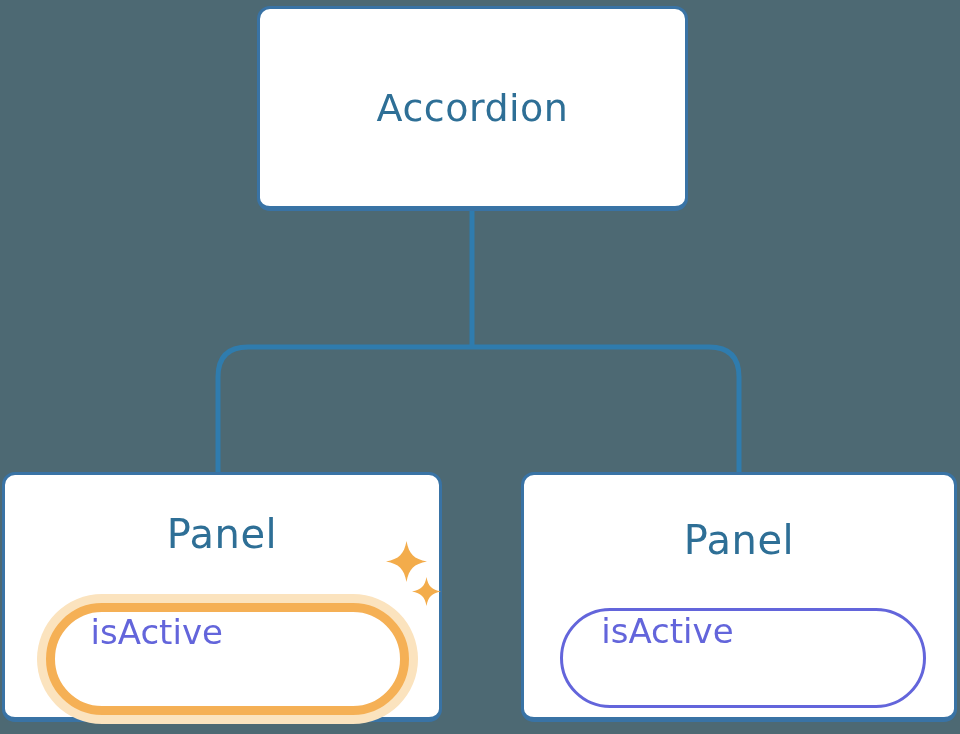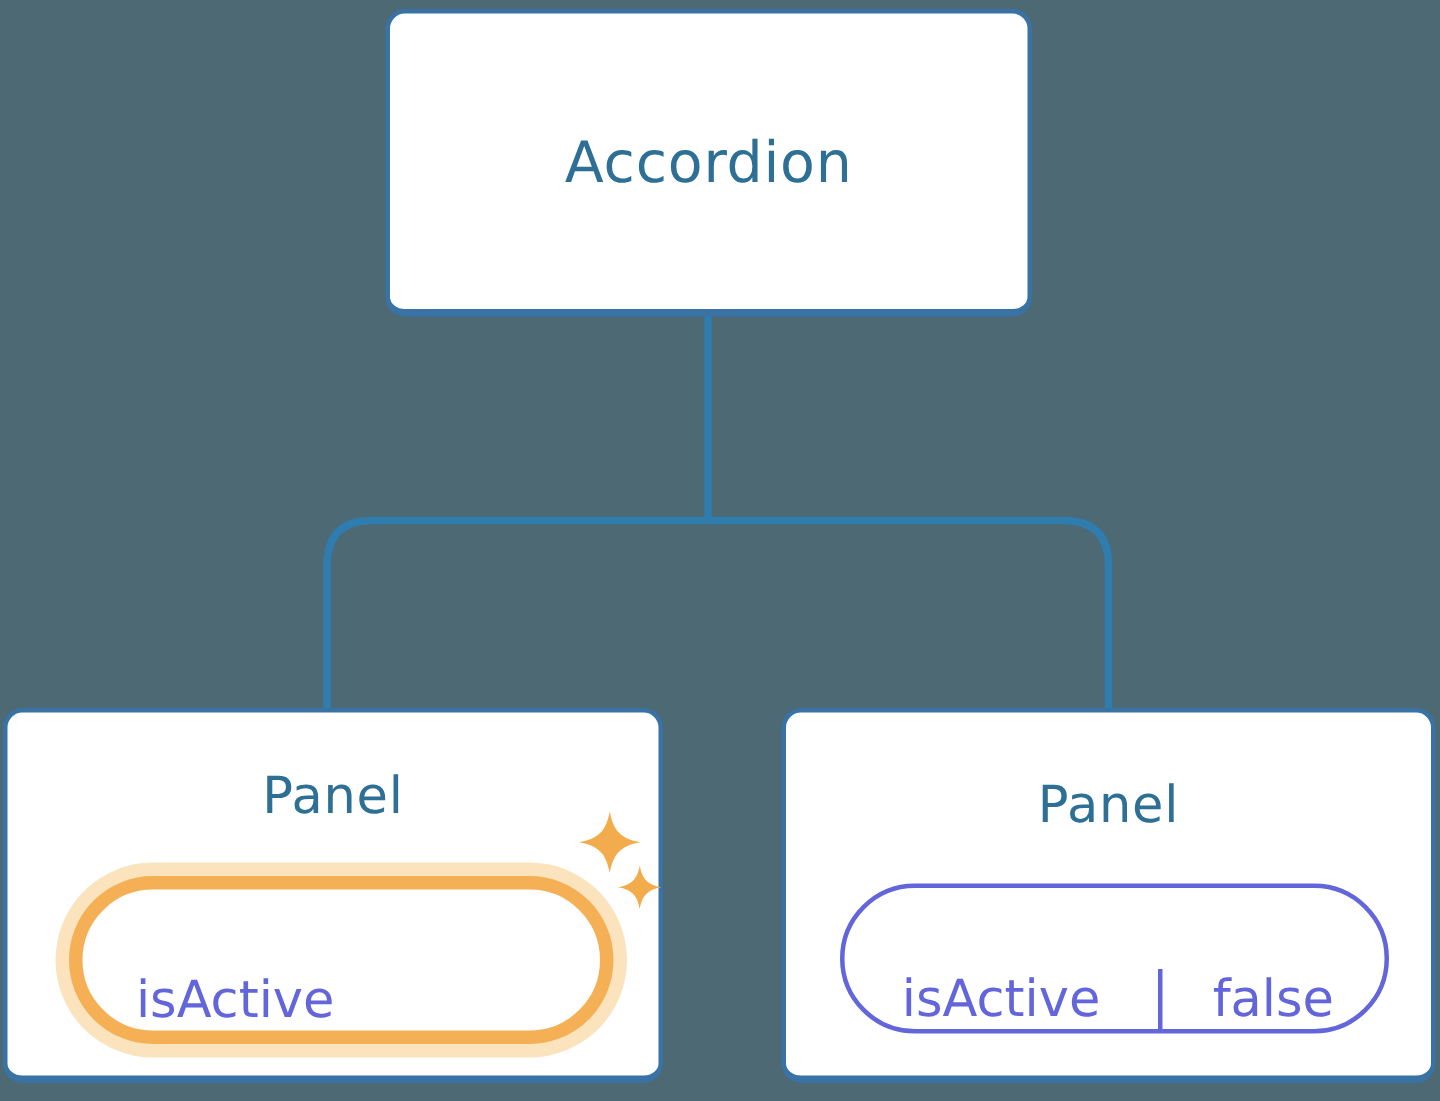--- a/index.html
+++ b/index.html
@@ -38,31 +38,32 @@
     pointer-events: none;
   }
   .panel-node { width: 440px; height: 250px; }
   .panel-left  { left: 2px;  top: 472px; }
   .panel-right { left: 521px; top: 472px; width: 436px; }
   .panel-title {
     position: absolute;
     left: 0; width: 100%;
     text-align: center;
     color: var(--title-text, #2E6F96);
-    font-size: 34px;
+    font-size: 40px;
     letter-spacing: 0.5px;
   }
   .panel-left .panel-title  { top: 36px; }
   .panel-right .panel-title { top: 42px; }
   .pill {
     position: absolute;
     box-sizing: border-box;
     background: var(--box-bg, #FFFFFF);
     display: flex;
-    align-items: flex-end;
+    align-items: flex-start;
+    margin-top: 19px;
   }
   .pill-active {
     left: 41px; top: 109px;
     width: 363px; height: 112px;
     border: 9px solid var(--orange, #F5B055);
     border-radius: 70px;
     box-shadow: 0 0 0 9px var(--orange-glow, #FBE3BE);
   }
   .pill-inactive {
     left: 36px; top: 114px;
@@ -130,17 +131,16 @@
         <path d="M50 0 C56 32 68 44 100 50 C68 56 56 68 50 100 C44 68 32 56 0 50 C32 44 44 32 50 0 Z"></path>
       </svg>
     </span>
   </div>
 
   <div class="node panel-node panel-right">
     <div class="panel-title">Panel</div>
 
     <div class="pill pill-inactive">
       <div class="pill-cell cell-name">isActive</div>
-      <div class="pill-cell cell-value">false</div>
     </div>
   </div>
 
 </div>
 
 </body></html>

